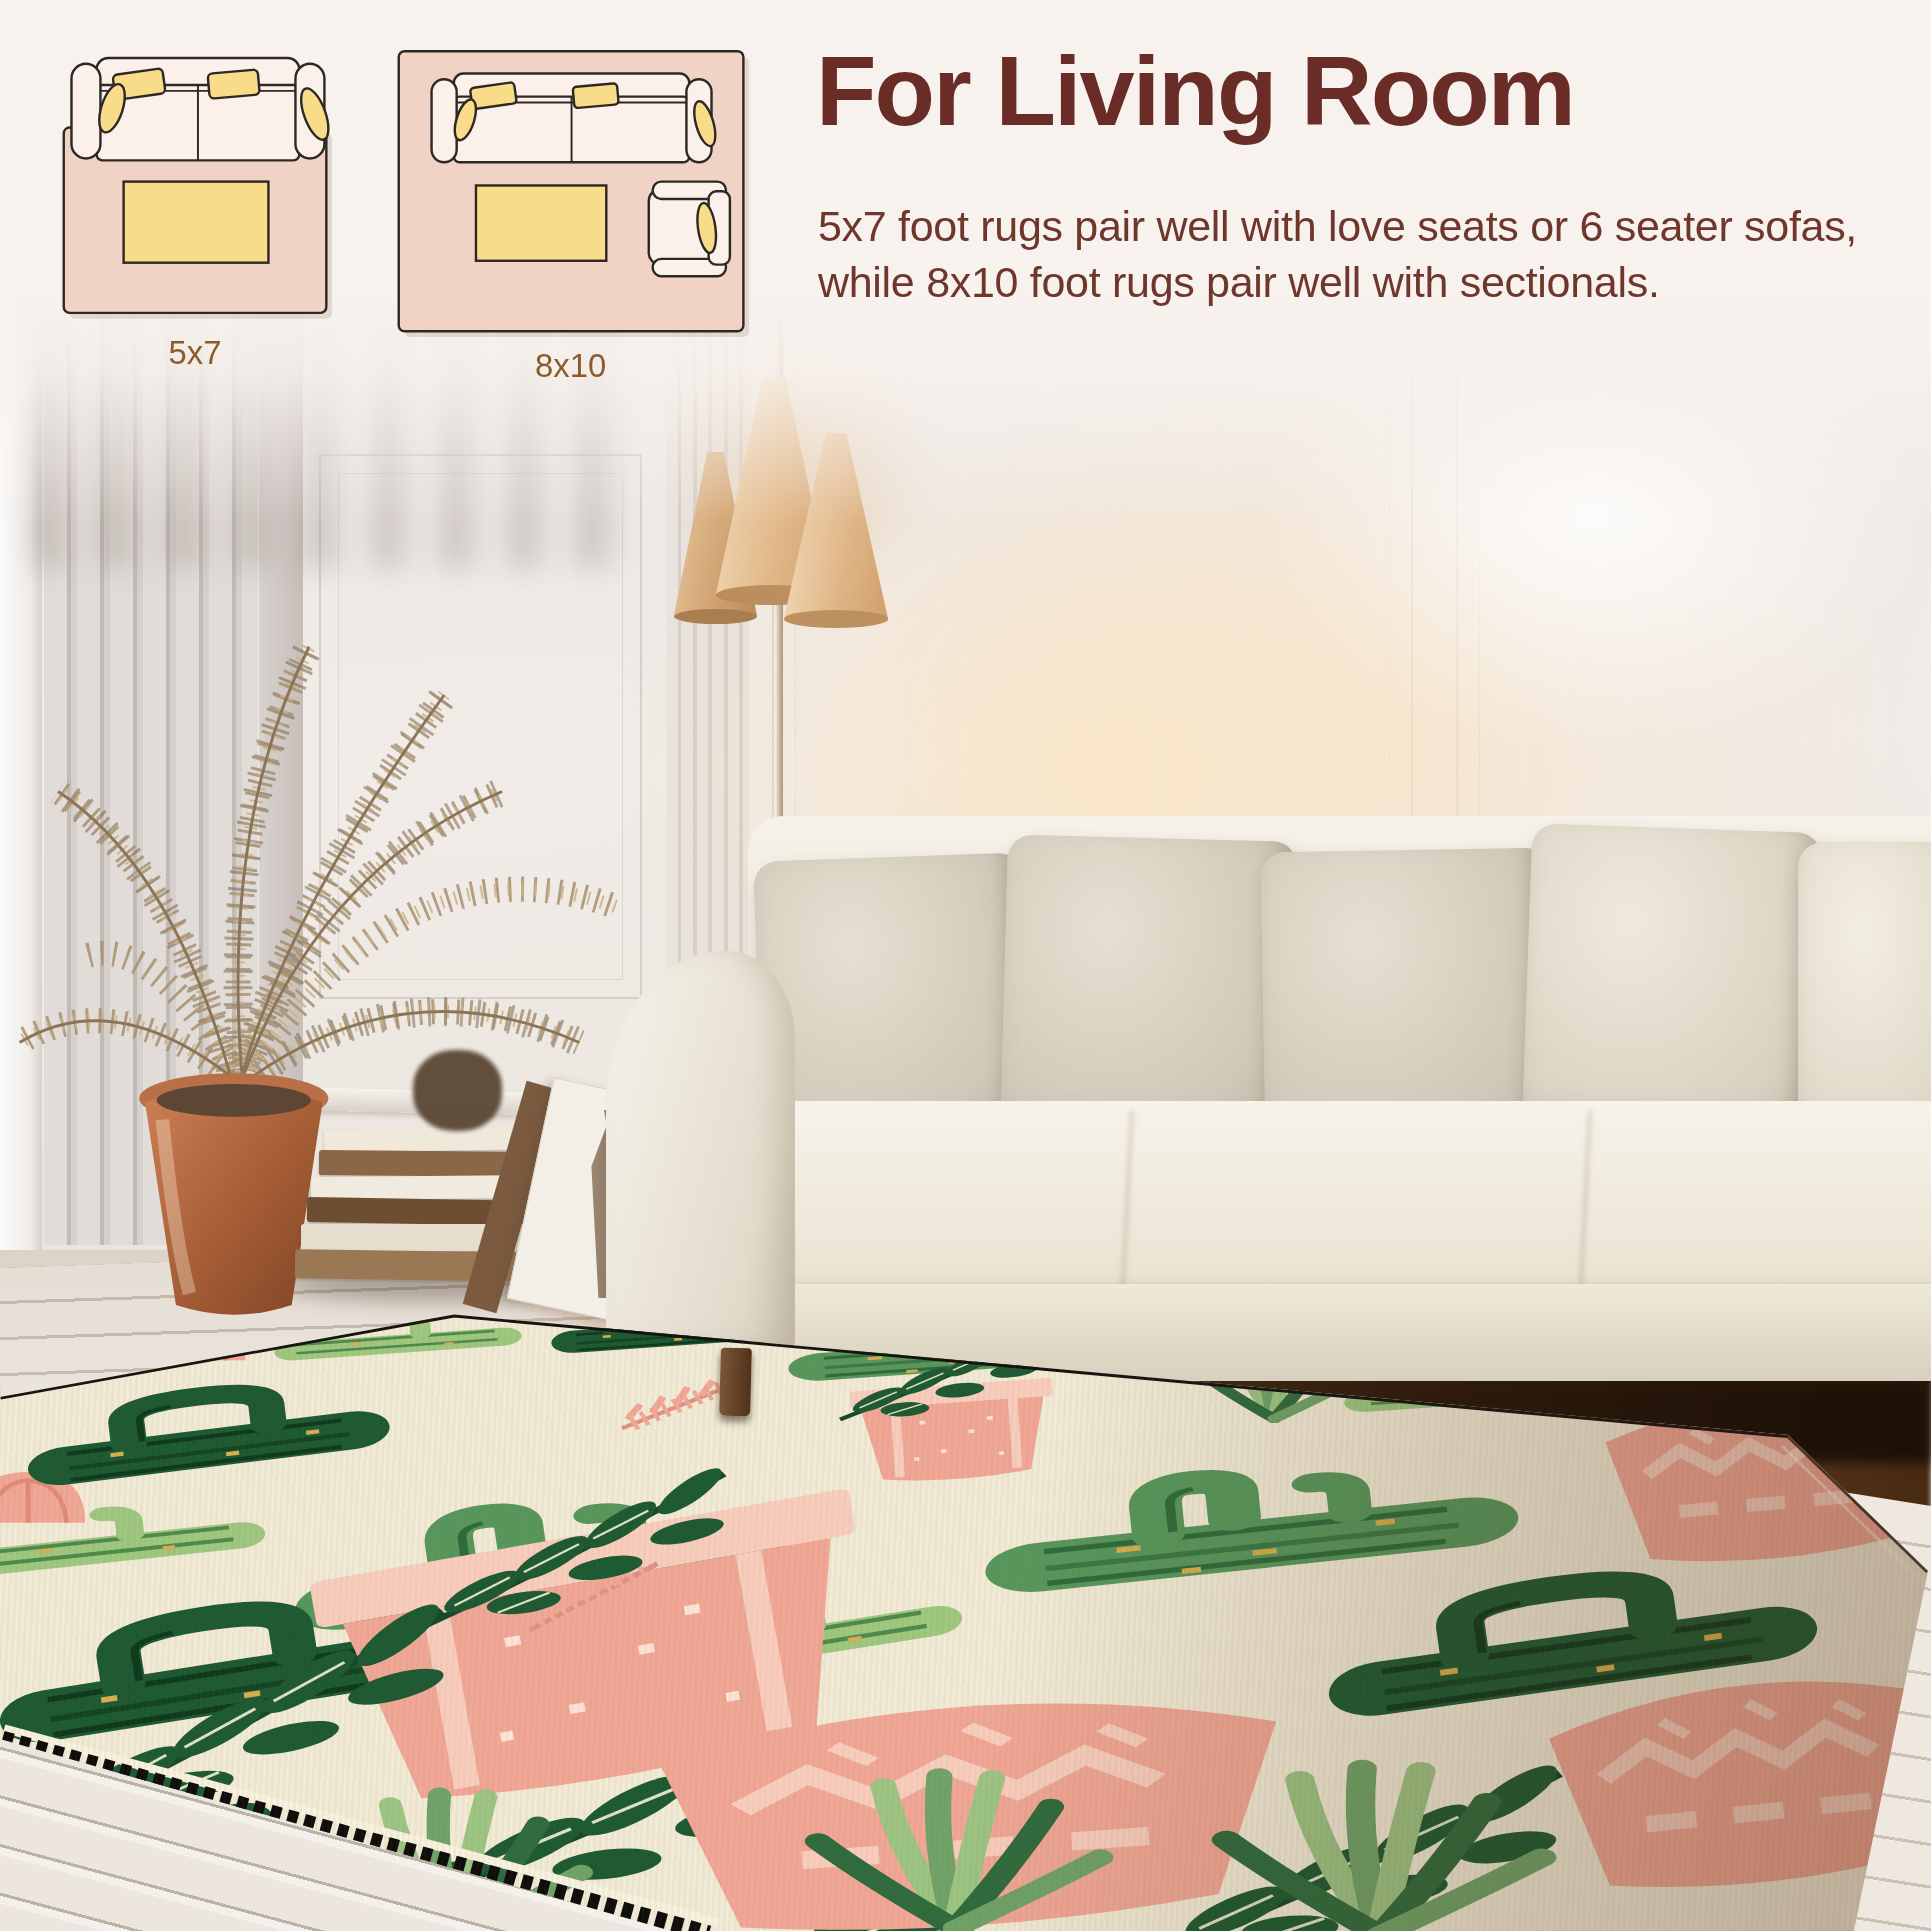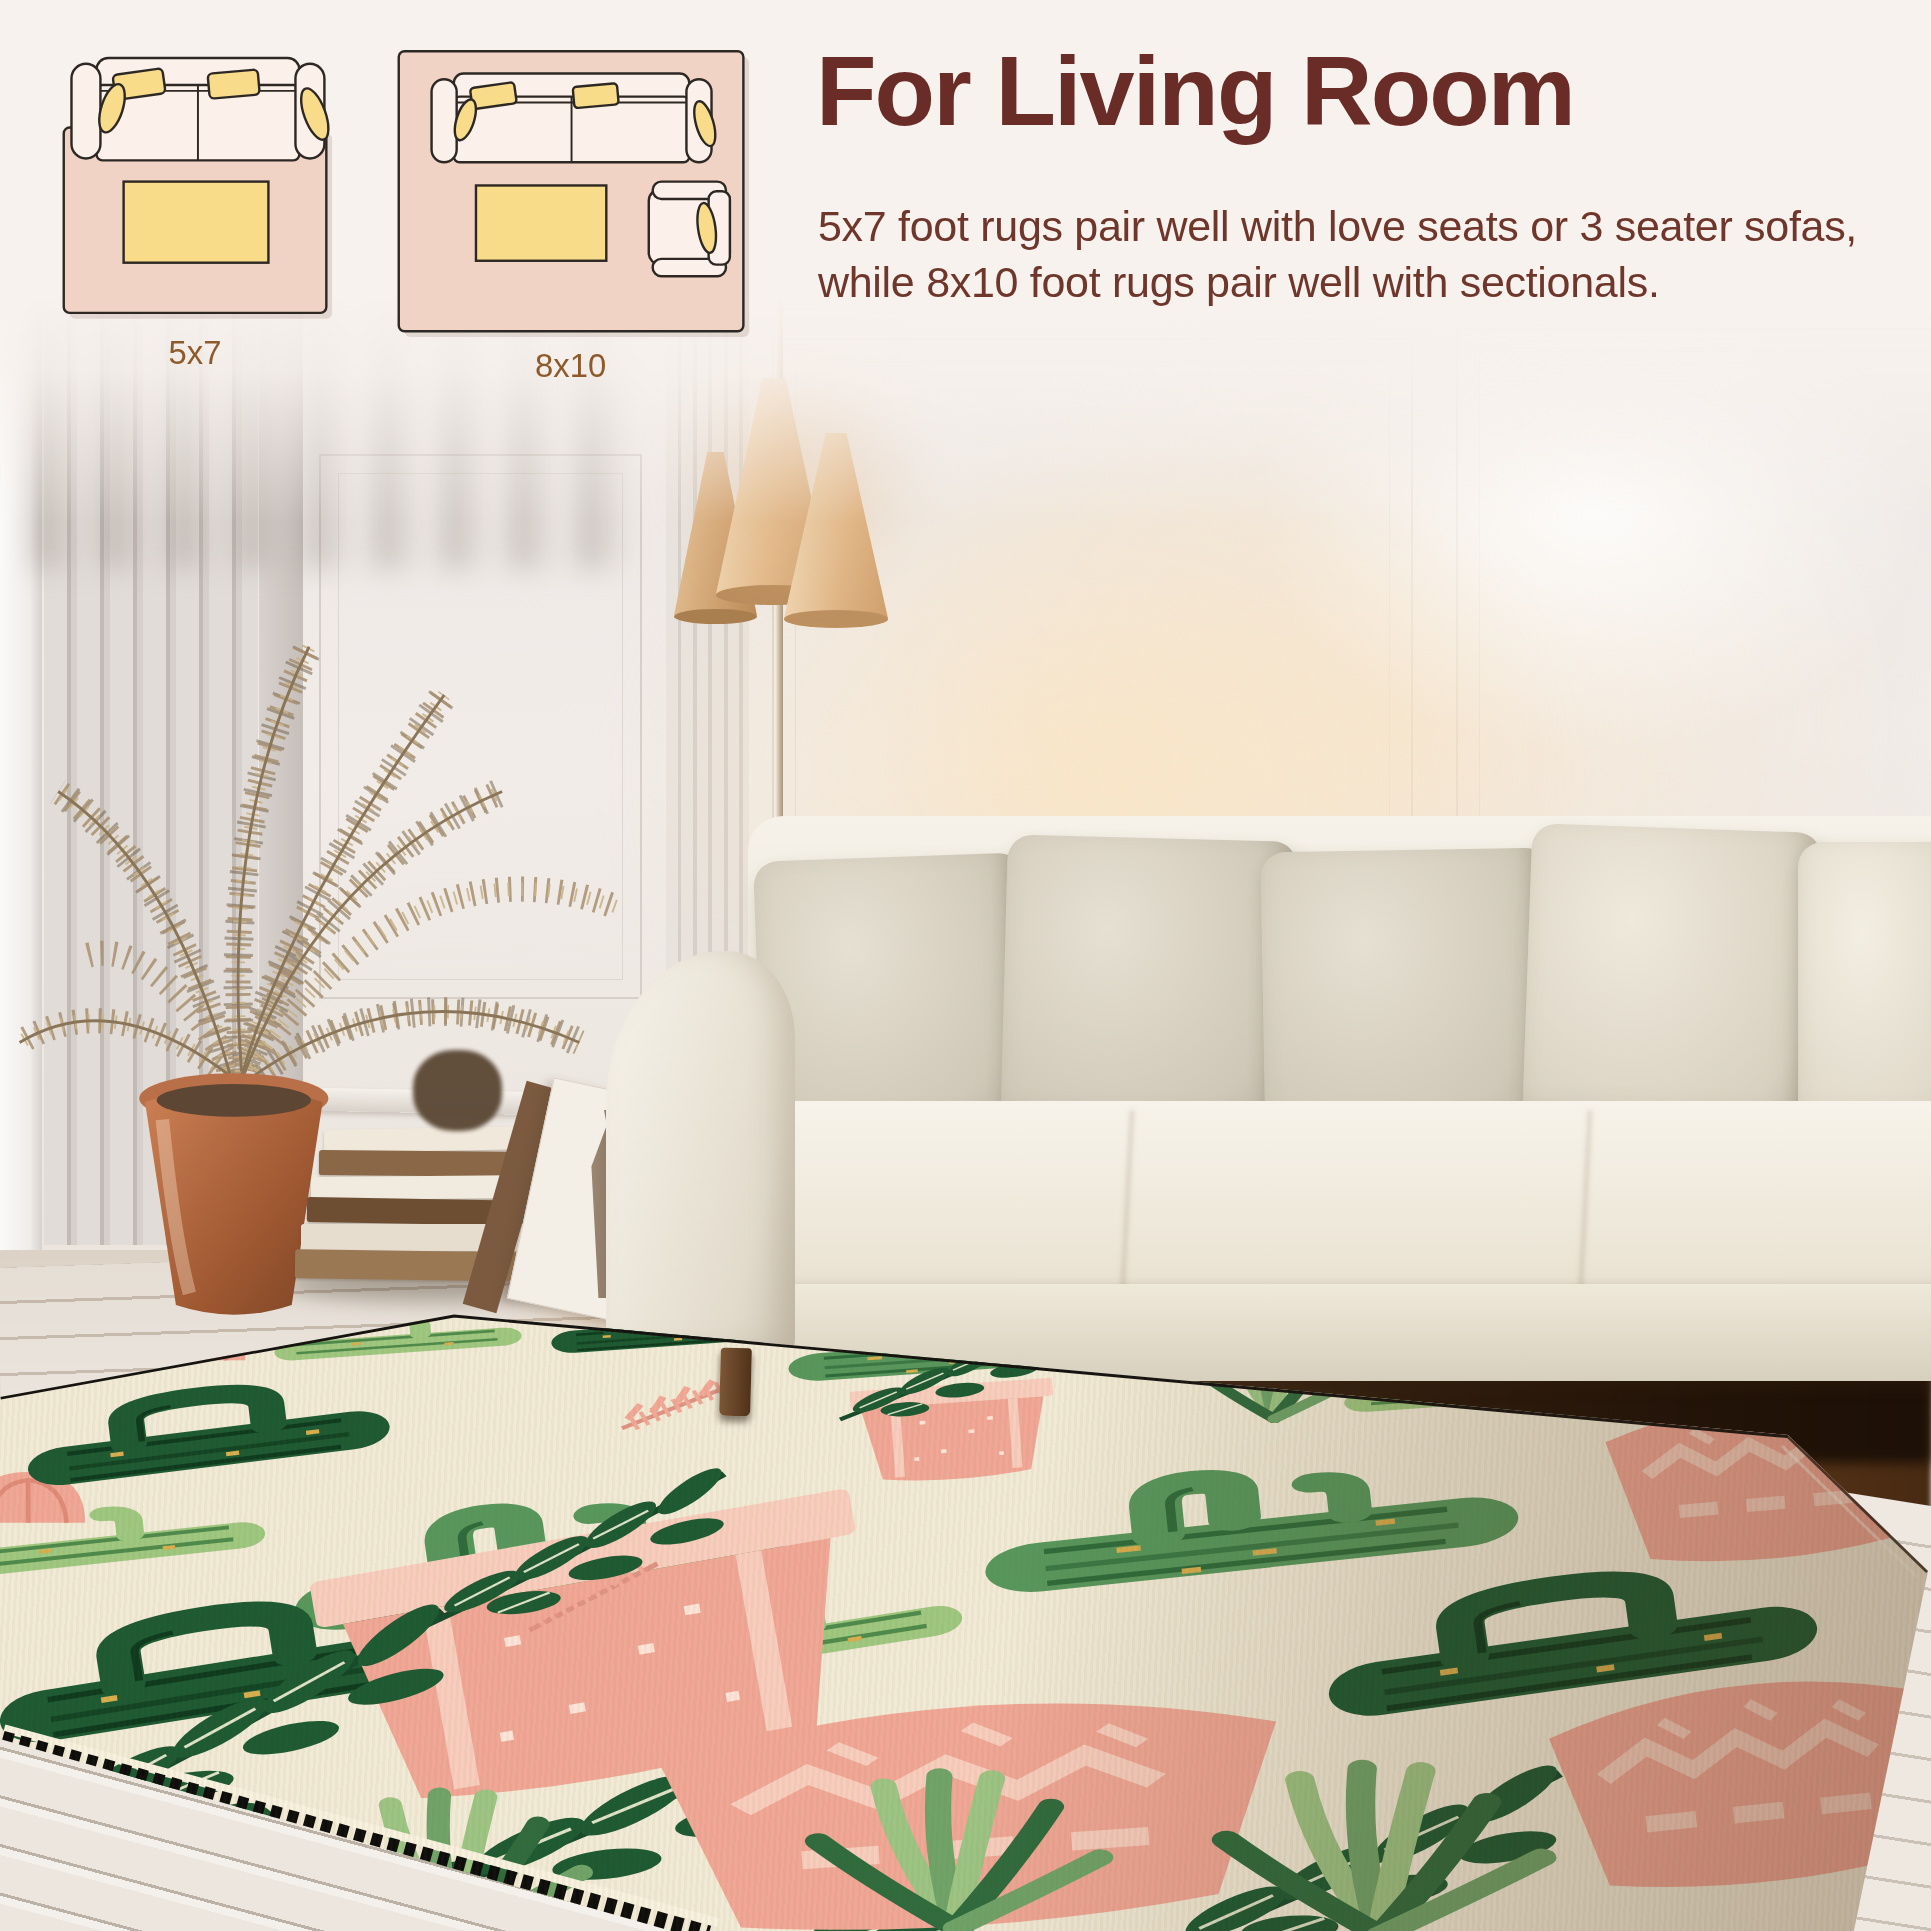--- a/index.html
+++ b/index.html
@@ -412,21 +412,21 @@
   </div>
 
   <div class="abs sofa-leg"></div>
 
   <div class="abs streaks-left"></div>
   <div class="abs streaks-lamp"></div>
   <div class="abs fade1"></div>
   <div class="abs header-band"></div>
 
   <h1 class="abs title" style="margin:0;">For Living Room</h1>
-  <p class="abs desc" style="margin:0;">5x7 foot rugs pair well with love seats or 3 seater sofas, while 8x10 foot rugs pair well with sectionals.</p>
+  <p class="abs desc" style="margin:0;">5x7 foot rugs pair well with love seats or 6 seater sofas, while 8x10 foot rugs pair well with sectionals.</p>
 
   <svg class="abs diagram-svg" width="753" height="367" viewBox="0 0 780 380">
 
     <g>
       <rect class="dg-shadow" x="42" y="108" width="272" height="192" rx="6"></rect>
       <rect class="dg-room" x="36" y="102" width="272" height="192" rx="6"></rect>
       <rect class="dg-rug" x="98" y="158" width="150" height="84"></rect>
       <rect class="dg-sofa" x="70" y="30" width="210" height="34" rx="12"></rect>
       <rect class="dg-sofa" x="70" y="58" width="210" height="78" rx="6"></rect>
       <path class="dg-line" d="M175 58 V136 M70 64 H280"></path>

